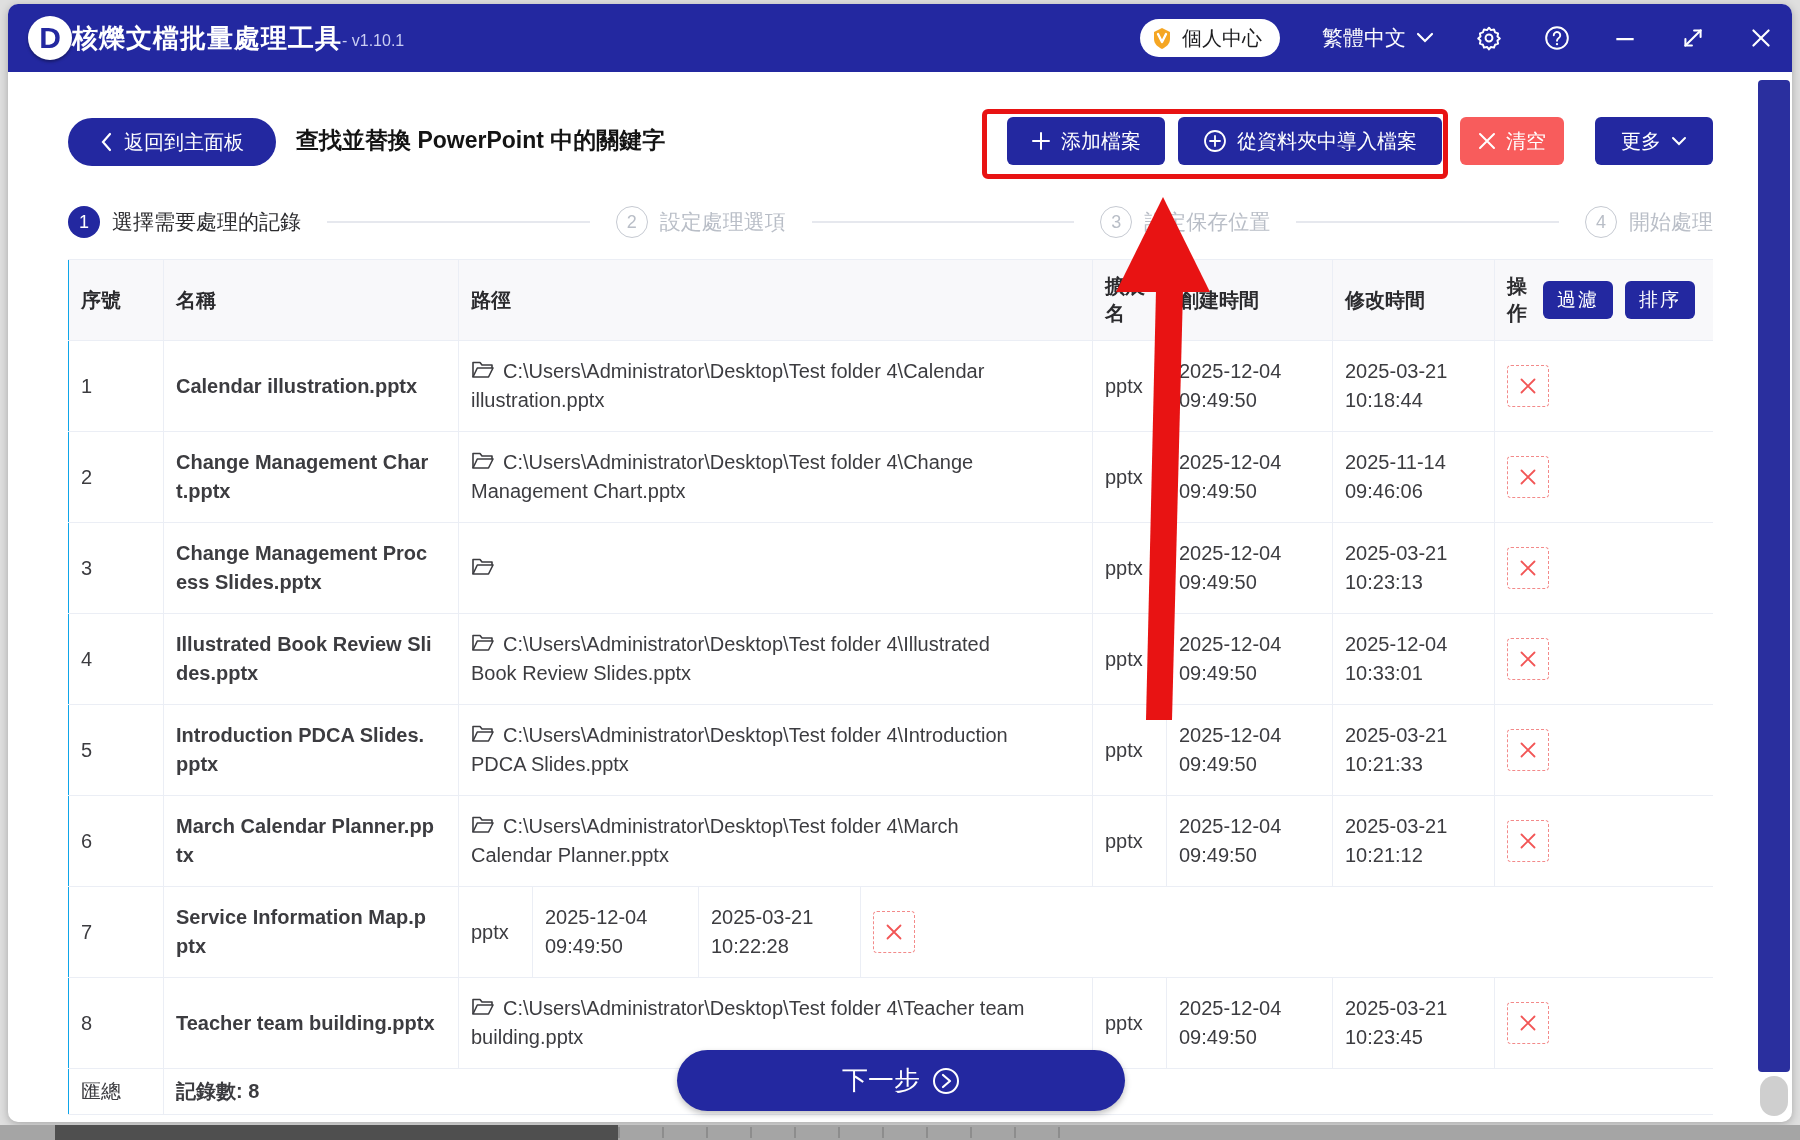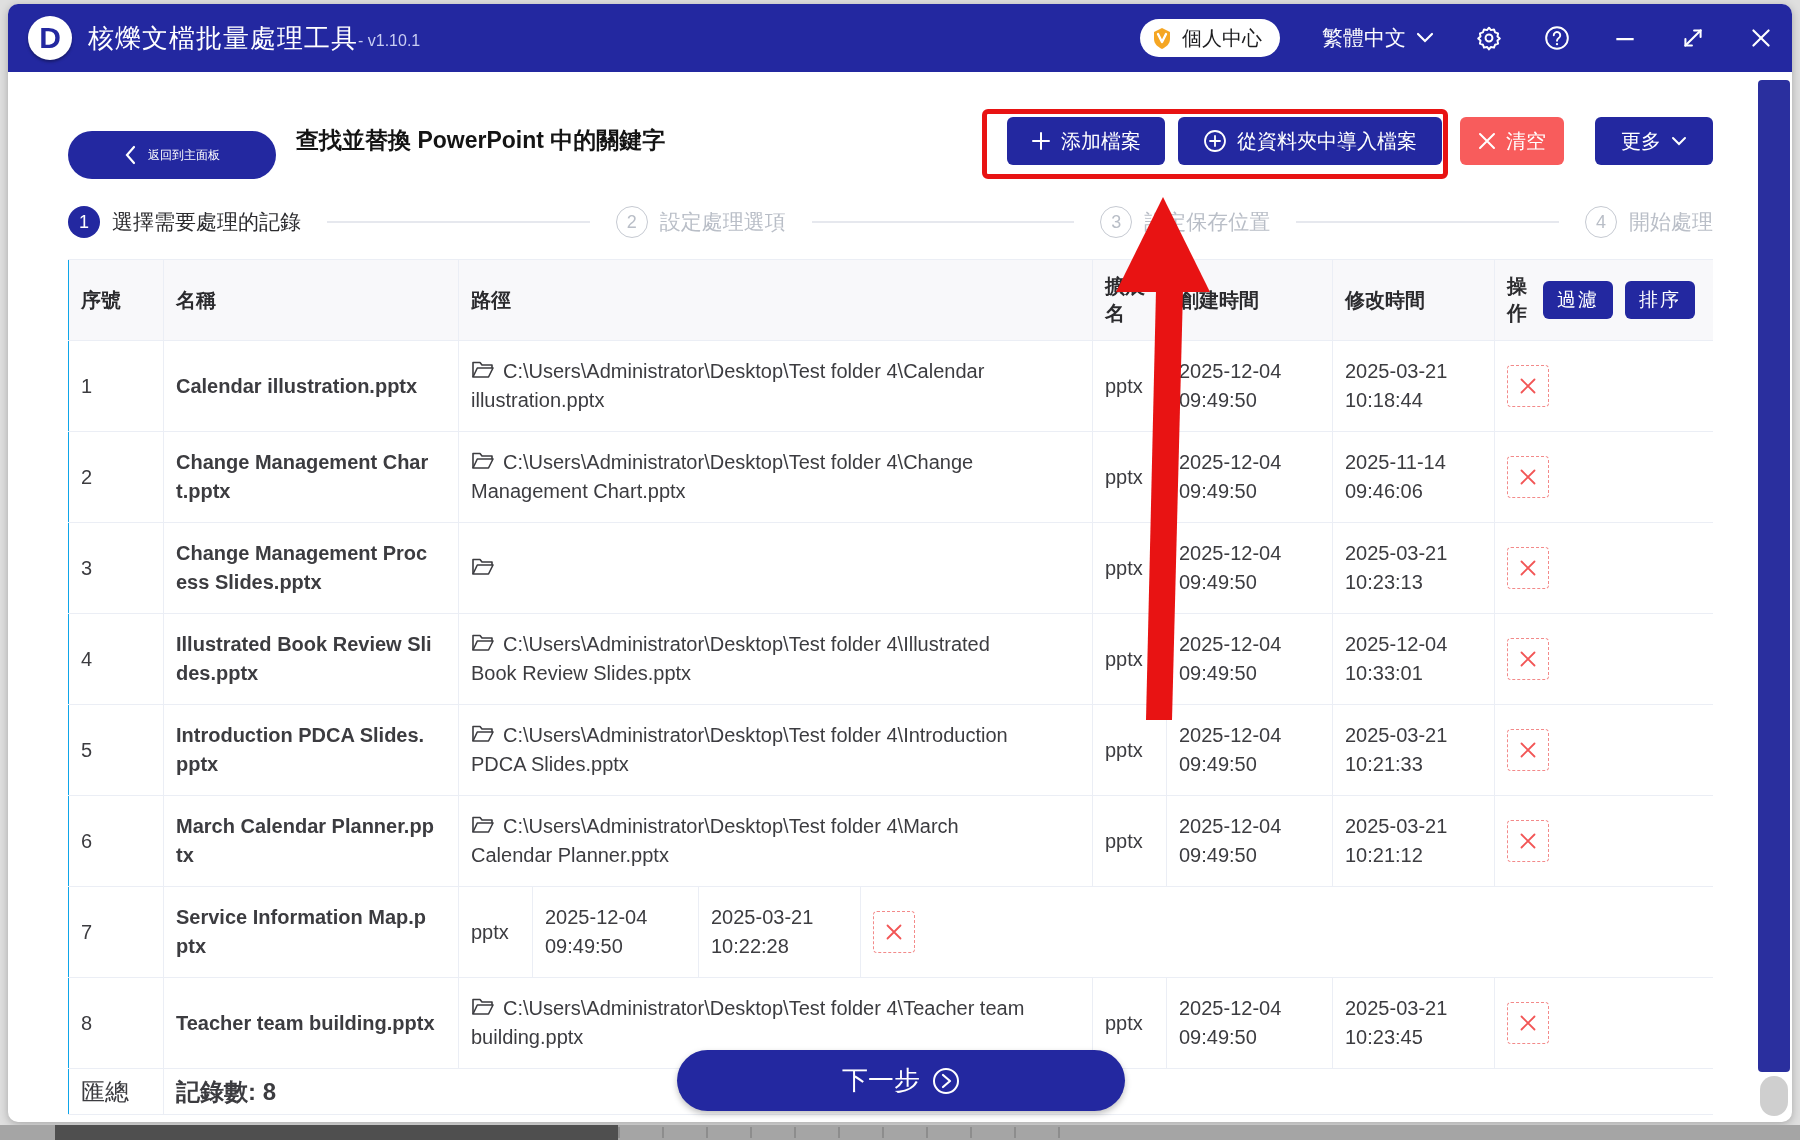--- a/index.html
+++ b/index.html
@@ -10,35 +10,35 @@
   .window { position:absolute; left:8px; top:4px; width:1784px; height:1118px;
             background:#ffffff; border-radius:10px; overflow:hidden;
             box-shadow:0 2px 8px rgba(0,0,0,.25); }
 
   
   .titlebar { position:absolute; left:0; top:0; width:100%; height:68px;
               background:#2328A0; display:flex; align-items:center; padding:0 18px 0 20px; }
   .logo { width:44px; height:44px; border-radius:50%; background:#ffffff; display:flex;
           align-items:center; justify-content:center; font-weight:bold; font-size:30px;
           color:#2328A0; box-shadow:0 2px 3px rgba(0,0,0,.35); flex:0 0 auto; }
-  .app-title { color:#fff; font-size:26px; font-weight:normal; margin-left:16px; letter-spacing:1px; }
+  .app-title { color:#fff; font-size:26px; font-weight:bold; letter-spacing:1px; }
   .app-version { color:#c9cdf2; font-size:16px; margin-top:6px; }
   .tb-right { margin-left:auto; display:flex; align-items:center; gap:42px; }
   .user-pill { background:#fff; border-radius:19px; height:38px; padding:0 18px 0 10px;
                display:flex; align-items:center; gap:8px; cursor:pointer; }
   .vip-badge { width:24px; height:24px; }
   .user-pill span { font-size:20px; color:#1d1d1f; }
   .lang { display:flex; align-items:center; gap:10px; color:#fff; font-size:21px; cursor:pointer; }
   .tb-icon { width:26px; height:26px; color:#fff; display:flex; align-items:center; justify-content:center; cursor:pointer; }
   .tb-icon svg { width:100%; height:100%; }
 
   
-  .toolbar-back { position:absolute; left:60px; top:127px; height:48px; min-width:208px;
+  .toolbar-back { position:absolute; left:60px; top:114px; height:48px; min-width:208px;
                   background:#2328A0; color:#fff; border:none; border-radius:24px;
-                  font-size:12px; display:flex; align-items:center; justify-content:center;
+                  font-size:20px; display:flex; align-items:center; justify-content:center;
                   gap:12px; padding:0 24px; cursor:pointer; font-family:inherit; }
   .page-title { position:absolute; left:288px; top:121px; font-size:23px; font-weight:bold; color:#141414; }
   .btn { border:none; border-radius:6px; font-size:20px; color:#fff; display:flex;
          align-items:center; justify-content:center; gap:10px; cursor:pointer;
          font-family:inherit; height:48px; position:absolute; top:113px; }
   .btn.blue { background:#2328A0; }
   .btn.red  { background:#F85C5C; }
   .btn-add    { left:999px;  width:158px; }
   .btn-import { left:1170px; width:264px; }
   .btn-clear  { left:1452px; width:104px; }
@@ -78,21 +78,21 @@
           padding:0 14px; font-size:19px; letter-spacing:2px; cursor:pointer; font-family:inherit; }
   .tbody .trow { height:91px; }
   .tbody .trow > div { font-size:20px; color:#3c3c40; line-height:29px; }
   .c-name { word-break:break-all;font-weight:bold; }
   .c-path span.ptext { overflow-wrap:break-word; }
   .folder-ic { display:inline-block; vertical-align:-2px; margin-right:8px; color:#3c3c40; }
   .del-btn { width:42px; height:42px; border:1.5px dashed #f38a8a; border-radius:4px;
              background:#fff; color:#f25555; font-size:22px; display:flex; align-items:center;
              justify-content:center; cursor:pointer; }
   .tsum { height:46px; }
-  .tsum > div { font-size:24px; color:#3c3c40; }
+  .tsum > div { font-size:20px; color:#3c3c40; }
 
   
   .next-btn { position:absolute; left:669px; top:1046px; width:448px; height:61px;
               background:#2328A0; border:none; border-radius:31px; color:#fff; font-size:26px;
               display:flex; align-items:center; justify-content:center; gap:12px;
               cursor:pointer; font-family:inherit; box-shadow:0 3px 6px rgba(0,0,0,.25); z-index:5; }
 
   
   .v-scroll { position:absolute; right:2px; top:74px; width:32px; height:1040px; }
   .v-thumb { position:absolute; left:0; top:2px; width:100%; height:992px; background:#2A2F9E; border-radius:4px; }

